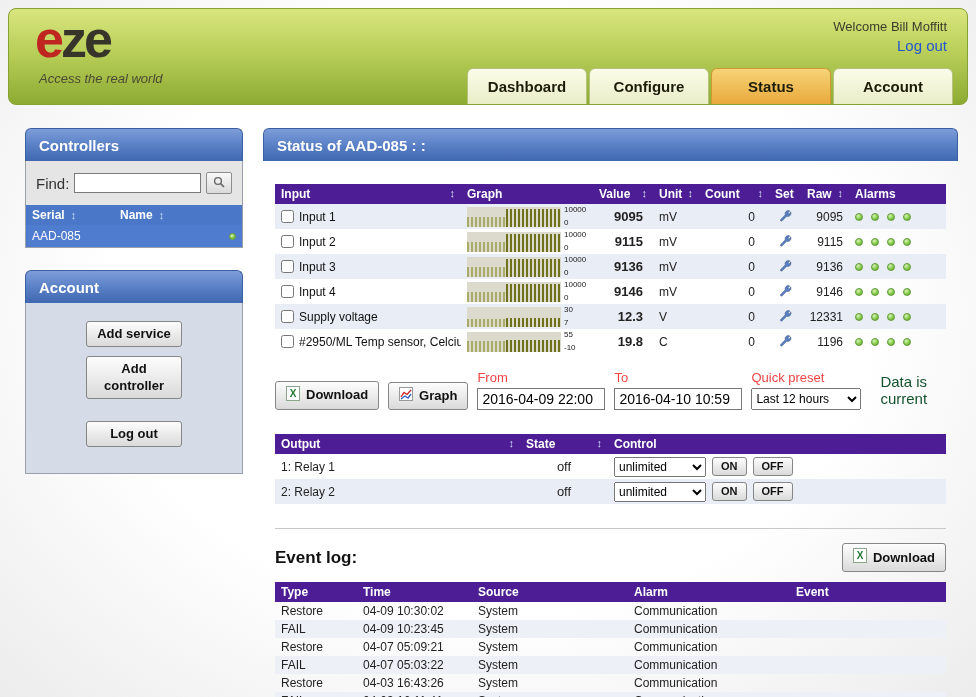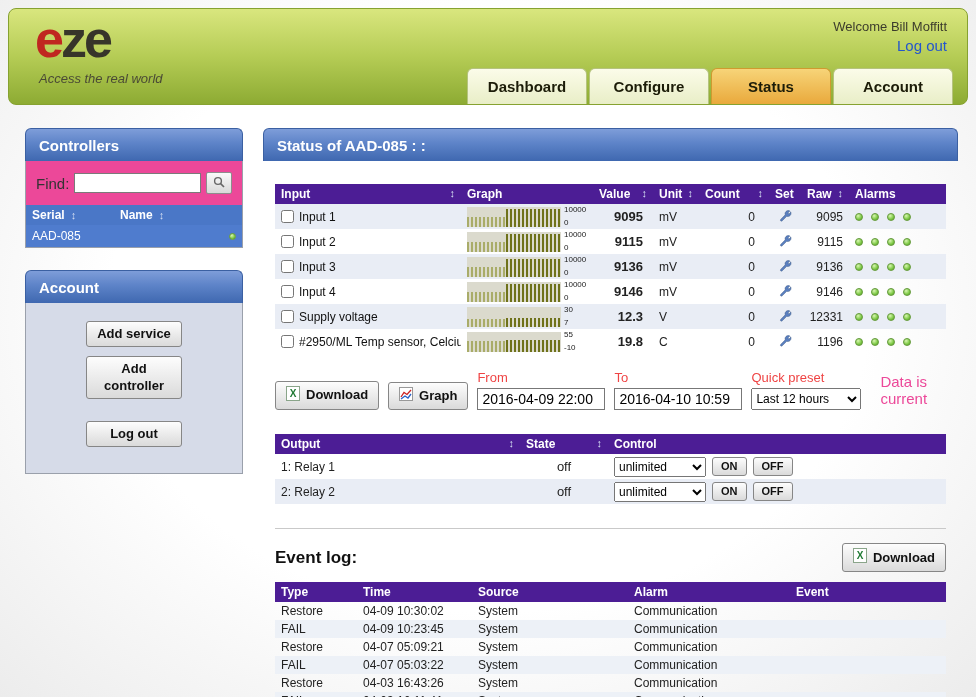--- a/index.html
+++ b/index.html
@@ -40,21 +40,21 @@
   .main { flex:1; min-width:0; }
 
   
   .panel { margin-bottom:22px; }
   .panel-h {
     height:33px; line-height:33px; padding-left:13px;
     color:#fff; font-size:15px; font-weight:bold;
     background: linear-gradient(to bottom, #7e9dd9 0%, #5d83c8 45%, #3f68b0 100%);
     border:1px solid #3b60a2; border-bottom:none; border-radius:6px 6px 0 0;
   }
-  .panel-b { background:#ec4899; border:1px solid #9aa0ab; border-top:none; }
+  .panel-b { background:#e5e5e5; border:1px solid #9aa0ab; border-top:none; }
   .find-row { display:flex; align-items:center; gap:5px; padding:11px 10px; }
   .find-row label { font-size:15px; color:#333; }
   .find-input { flex:1; height:20px; border:1px solid #7a7a7a; font-size:12px; padding:0 3px; min-width:0; }
   .find-btn {
     width:26px; height:22px; display:flex; align-items:center; justify-content:center;
     background:linear-gradient(#fafafa,#d9d9d9); border:1px solid #8d8d8d; border-radius:2px; cursor:pointer;
   }
   .side-table { width:100%; border-collapse:collapse; font-size:12px; }
   .side-table th {
     background:#4a77c7; color:#fff; text-align:left; font-weight:bold;
@@ -118,21 +118,21 @@
     border:1px solid #699b43; margin-right:8px; vertical-align:middle;
   }
   .led-sm { width:7px; height:7px; margin-right:0; float:right; }
 
   
   .controls { display:flex; align-items:flex-end; gap:9px; margin:16px 0 24px; }
   .fgroup { display:flex; flex-direction:column; gap:3px; }
   .fgroup label { font-size:13px; color:#ef4444; }
   .dt-input { width:128px; height:22px; border:1px solid #777; font-size:14px; padding:0 4px; font-family:"Liberation Sans",sans-serif; }
   .preset-select { width:110px; height:22px; font-size:12px; }
-  .status-text { font-size:15px; color:#ec4899; padding-bottom:3px; margin-left:10px; }
+  .status-text { font-size:15px; color:#14532d; padding-bottom:3px; margin-left:10px; }
 
   .ctrl-cell { display:flex; align-items:center; gap:6px; }
   .ctrl-select { width:92px; height:20px; font-size:12px; }
 
   
   .rule { border-top:1px solid #c9c9c9; margin:2px 0 14px; }
   .event-hdr { display:flex; justify-content:space-between; align-items:center; margin-bottom:10px; }
   .event-hdr h2 { font-size:17px; font-weight:bold; color:#111; }
 </style>
 </head>

